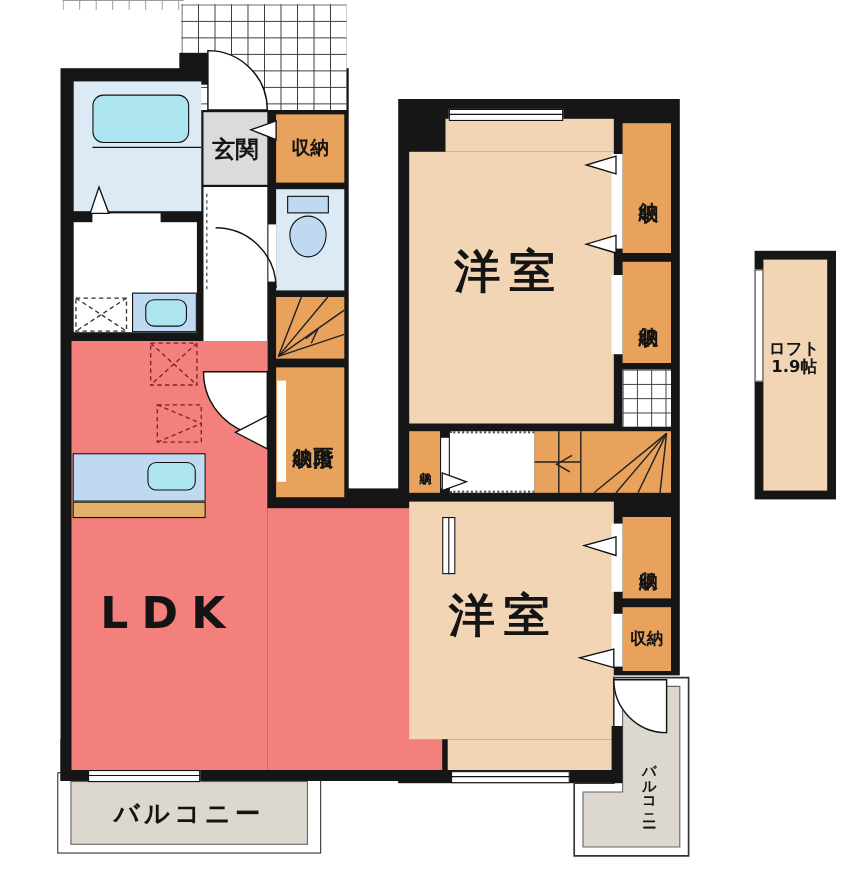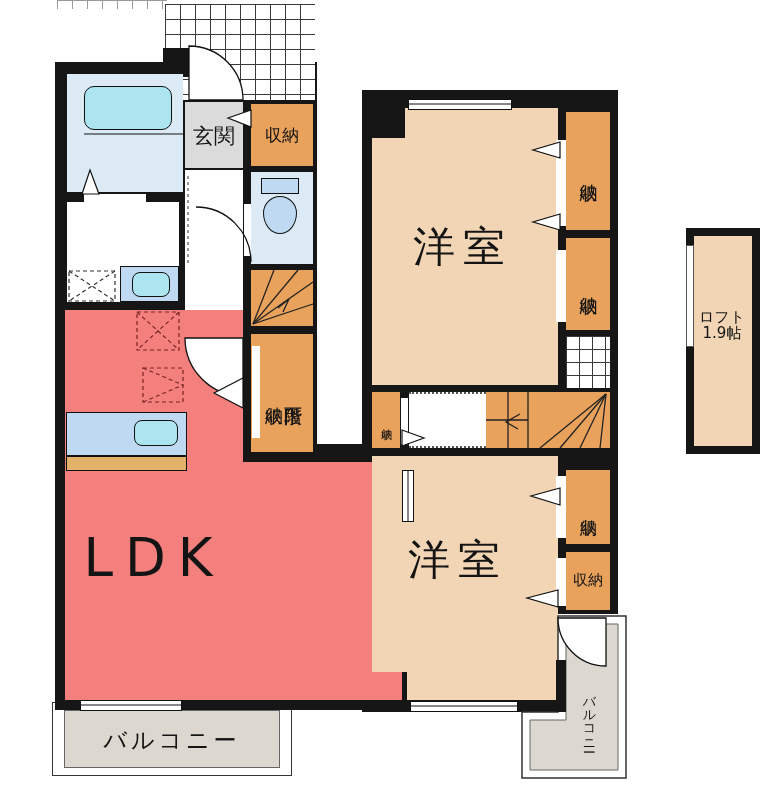--- a/index.html
+++ b/index.html
@@ -21,21 +21,21 @@
     background-size:15px 15px;}
   .grid13{background-color:#fff;
     background-image:linear-gradient(to right,#3a3a3a 1px,transparent 1px),
                      linear-gradient(to bottom,#3a3a3a 1px,transparent 1px);
     background-size:13px 13px;}
   .gridfaint{background-color:#fff;
     background-image:linear-gradient(to right,#9a9a9a 1px,transparent 1px),
                      linear-gradient(to bottom,#9a9a9a 1px,transparent 1px);
     background-size:15px 15px;}
   .lbl{position:absolute;transform:translate(-50%,-50%);color:#141414;
-       font-weight:400;white-space:nowrap;line-height:1.05;}
+       font-weight:700;white-space:nowrap;line-height:1.05;}
   .vert{writing-mode:vertical-rl;text-orientation:upright;}
   .fix{position:absolute;background:var(--fixture,#BFD9F2);border:1.5px solid #111;box-sizing:border-box;}
   .tub{position:absolute;background:var(--tub,#ACE4EF);border:1.5px solid #111;box-sizing:border-box;}
   svg{position:absolute;left:0;top:0;}
 </style>
 </head>
 <body>
 
 <div id="plan">
 
@@ -160,21 +160,21 @@
     <g stroke="#111" stroke-width="1">
       <line x1="80" y1="705" x2="182" y2="705"></line>
       <line x1="408" y1="104" x2="512" y2="104"></line>
       <line x1="410" y1="706" x2="518" y2="706"></line>
       <line x1="408" y1="470" x2="408" y2="522"></line>
       <line x1="84" y1="134" x2="183" y2="134"></line>
     </g>
     <line x1="188" y1="176" x2="188" y2="264" stroke="#555" stroke-width="1.2" stroke-dasharray="3 3"></line>
   </svg>
 
-  <div class="lbl" style="left:154px;top:558px;font-size:53px;letter-spacing:12px;">LDK</div>
+  <div class="lbl" style="left:154px;top:558px;font-size:40px;letter-spacing:12px;">LDK</div>
   <div class="lbl" style="left:214px;top:136px;font-size:21px;">玄関</div>
   <div class="lbl" style="left:282px;top:136px;font-size:17px;">収納</div>
   <div class="lbl vert" style="left:283px;top:393px;font-size:18px;">
     <div style="text-align:center;">階段下</div>
     <div style="text-align:center;">収納</div>
   </div>
   <div class="lbl" style="left:172px;top:740px;font-size:23px;letter-spacing:4px;">バルコニー</div>
 
   <div class="lbl" style="left:463px;top:247px;font-size:42px;letter-spacing:8px;">洋室</div>
   <div class="lbl" style="left:458px;top:560px;font-size:42px;letter-spacing:8px;">洋室</div>

